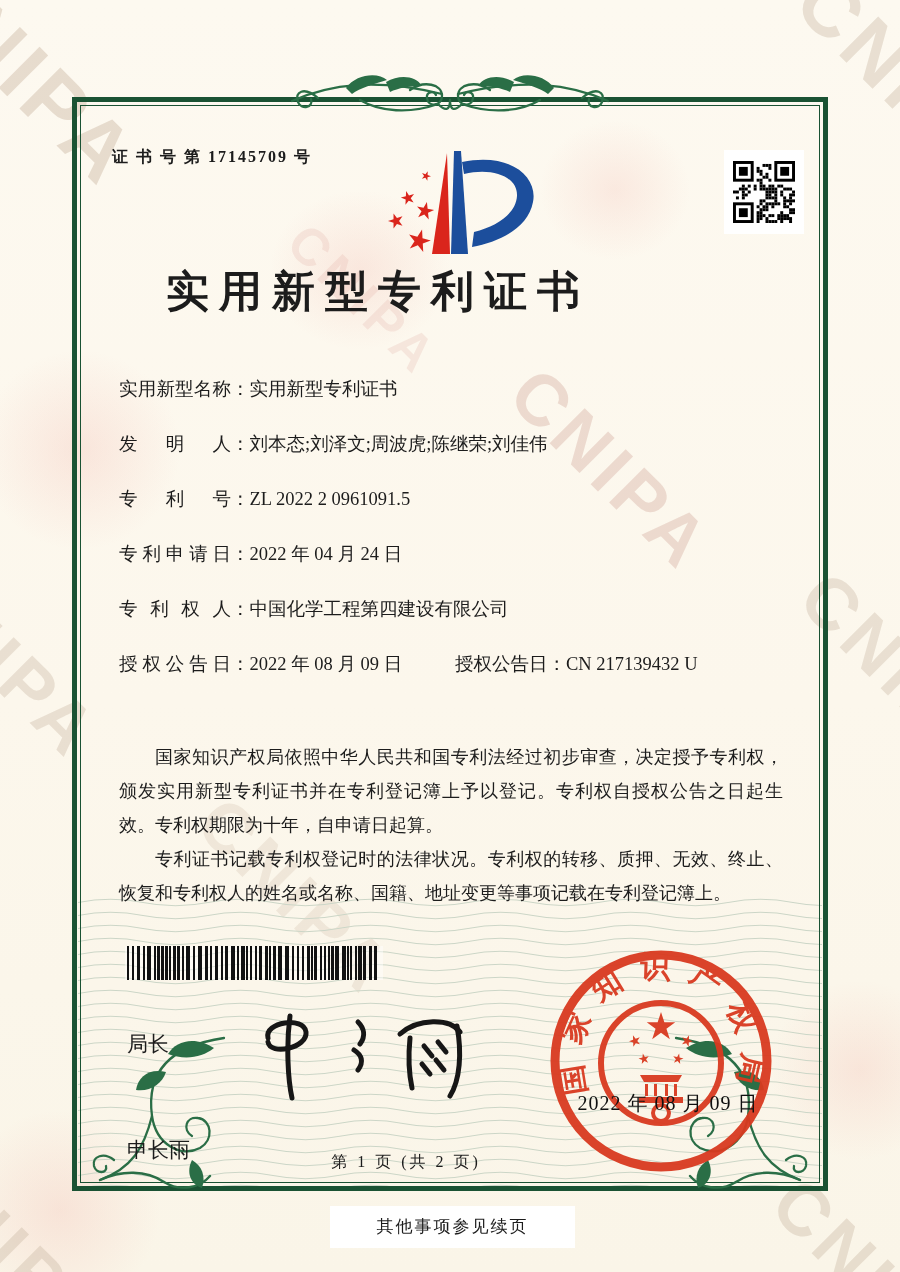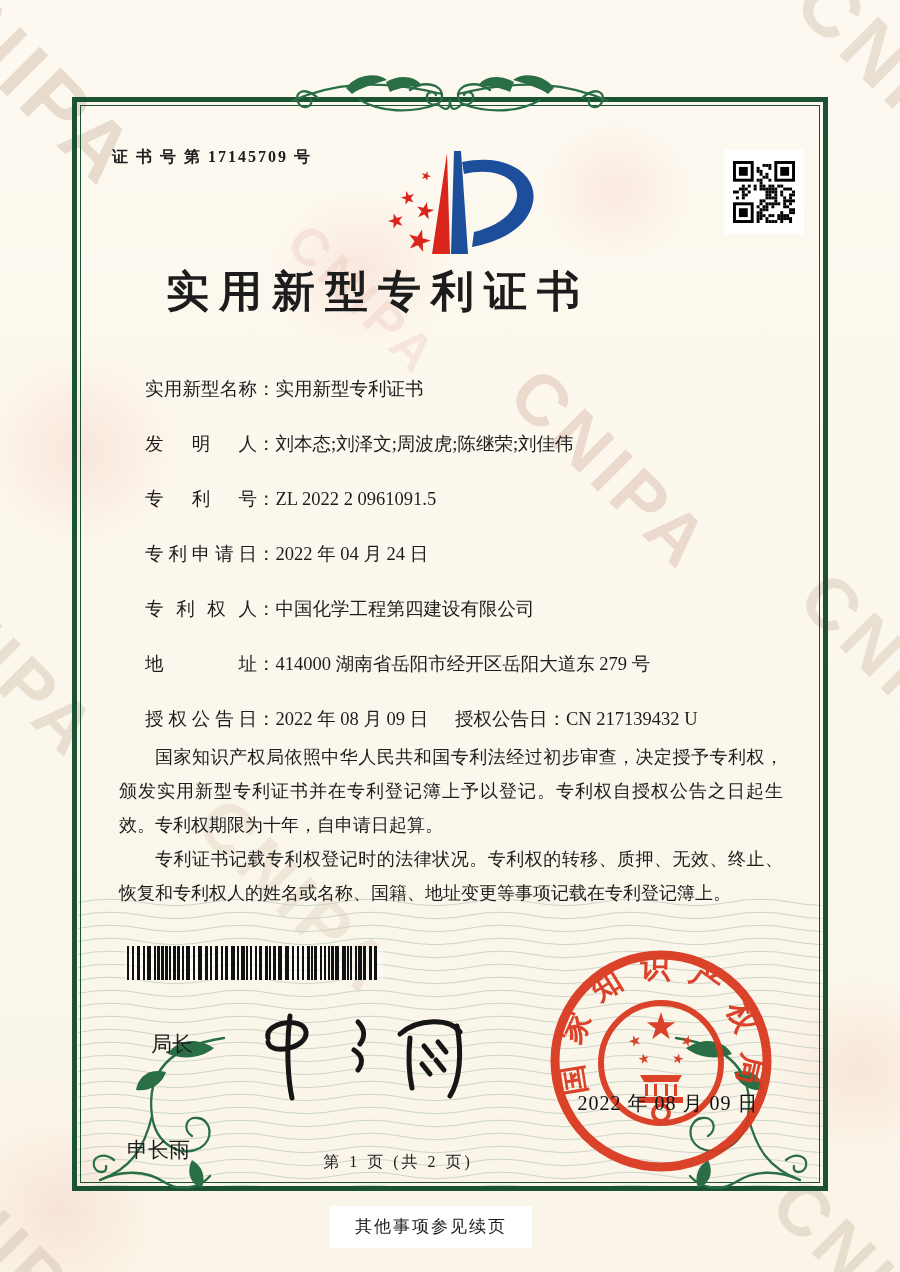--- a/index.html
+++ b/index.html
@@ -21,40 +21,40 @@
   .orn path{stroke:#2a6e46;fill:none;stroke-width:2.3;stroke-linecap:round;}
   .orn path.lf{fill:#2a6e46;stroke:none;}
   
   .waves{position:absolute;left:78px;top:896px;}
   
   .certno{position:absolute;left:112px;top:147px;font-size:16px;letter-spacing:2px;font-weight:bold;}
   .title{position:absolute;left:0;top:263px;width:756px;text-align:center;
          font-size:43px;font-weight:bold;letter-spacing:10px;}
   .fields{position:absolute;left:119px;top:376px;width:680px;font-size:18.5px;}
   .frow{height:26px;margin-bottom:29px;position:relative;white-space:nowrap;}
-  .flabel{display:inline-block;width:112px;text-align:justify;text-align-last:justify;margin-left:26px;}
+  .flabel{display:inline-block;width:112px;text-align:justify;text-align-last:justify;}
   .grant-right{position:absolute;left:336px;top:0;}
   .paras{position:absolute;left:119px;top:740px;width:664px;font-size:18px;
          line-height:34px;text-align:justify;}
   .paras p{margin:0;text-indent:2em;}
   .qrcard{position:absolute;left:724px;top:150px;width:80px;height:84px;background:#ffffff;}
   .logo{position:absolute;left:368px;top:148px;}
   .barcode{position:absolute;left:125px;top:946px;background:rgba(255,255,255,.45);}
   .seal{position:absolute;left:545px;top:945px;opacity:.95;}
   .seal text{font-weight:bold;}
   .sealdate{position:absolute;left:550px;top:1090px;width:236px;text-align:center;
             font-size:20px;letter-spacing:1px;color:#101010;z-index:6;}
   .signer{position:absolute;left:127px;font-size:21px;
           font-family:"Liberation Sans","DejaVu Sans",sans-serif;z-index:5;}
-  .signer.t{top:1030px;margin-left:24px;} .signer.n{top:1136px;}
+  .signer.t{top:1030px;} .signer.n{top:1136px;}
   .sig{position:absolute;left:252px;top:998px;z-index:5;}
   .sig path{stroke:#161616;stroke-width:5;fill:none;stroke-linecap:round;stroke-linejoin:round;}
-  .pagefoot{position:absolute;left:8px;top:1152px;width:780px;text-align:center;
+  .pagefoot{position:absolute;left:16px;top:1152px;width:780px;text-align:center;
             font-size:16px;letter-spacing:3px;z-index:5;}
-  .note{position:absolute;left:330px;top:1206px;width:202px;height:42px;background:#ffffff;
+  .note{position:absolute;left:330px;top:1206px;width:245px;height:42px;background:#ffffff;
         text-align:center;line-height:42px;font-size:17px;letter-spacing:2px;z-index:5;}
   .z2{z-index:2;} .z4{z-index:4;}
 </style>
 </head>
 <body>
 
 <div class="page">
 
   <svg width="0" height="0" style="position:absolute">
     <defs>
@@ -286,23 +286,20 @@
     <div class="frow">
       <span class="flabel">专利号</span><span>：</span><span>ZL 2022 2 0961091.5</span>
     </div>
     <div class="frow">
       <span class="flabel">专利申请日</span><span>：</span><span>2022 年 04 月 24 日</span>
     </div>
     <div class="frow">
       <span class="flabel">专利权人</span><span>：</span><span>中国化学工程第四建设有限公司</span>
     </div>
     <div class="frow">
-      <span class="flabel">地址</span><span>：</span><span>414000  湖南省岳阳市经开区岳阳大道东 279 号</span>
-    </div>
-    <div class="frow">
       <span class="flabel">授权公告日</span><span>：</span><span>2022 年 08 月 09 日</span>
       <span class="grant-right">
         <span>授权公告日</span><span>：</span><span>CN 217139432 U</span>
       </span>
     </div>
   </div>
 
   <div class="paras z2">
     <p>国家知识产权局依照中华人民共和国专利法经过初步审查，决定授予专利权，颁发实用新型专利证书并在专利登记簿上予以登记。专利权自授权公告之日起生效。专利权期限为十年，自申请日起算。</p>
     <p>专利证书记载专利权登记时的法律状况。专利权的转移、质押、无效、终止、恢复和专利权人的姓名或名称、国籍、地址变更等事项记载在专利登记簿上。</p>

